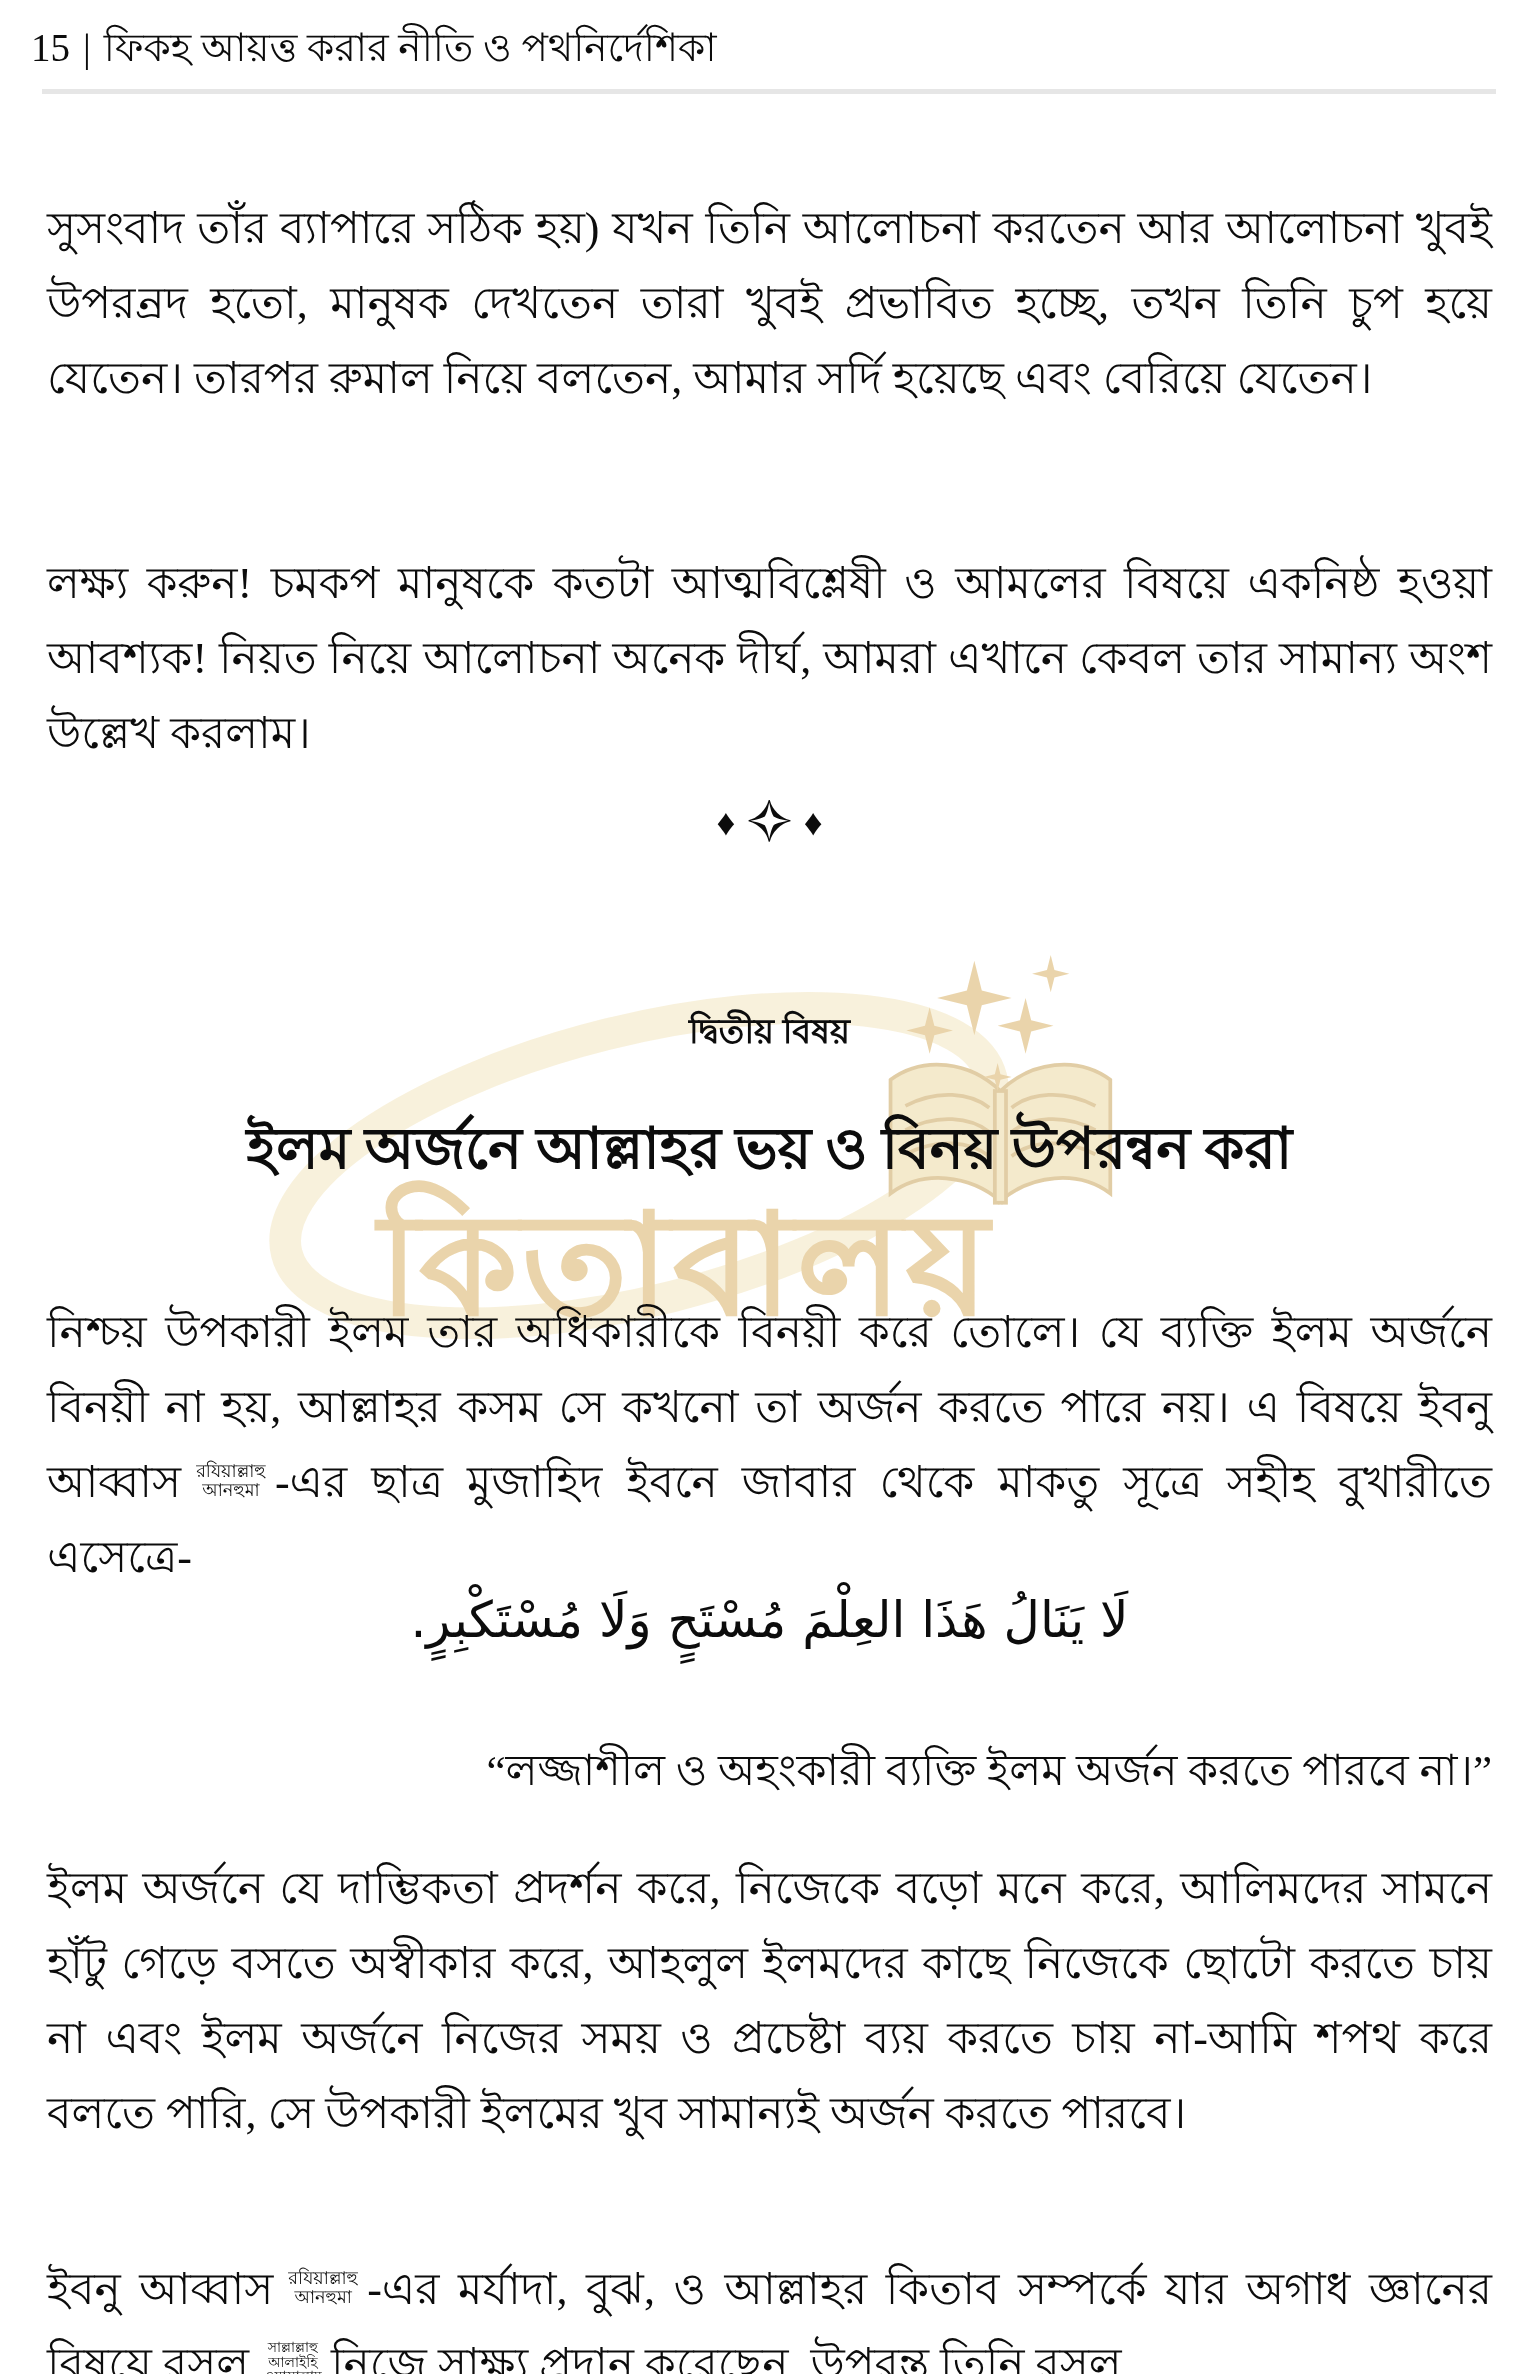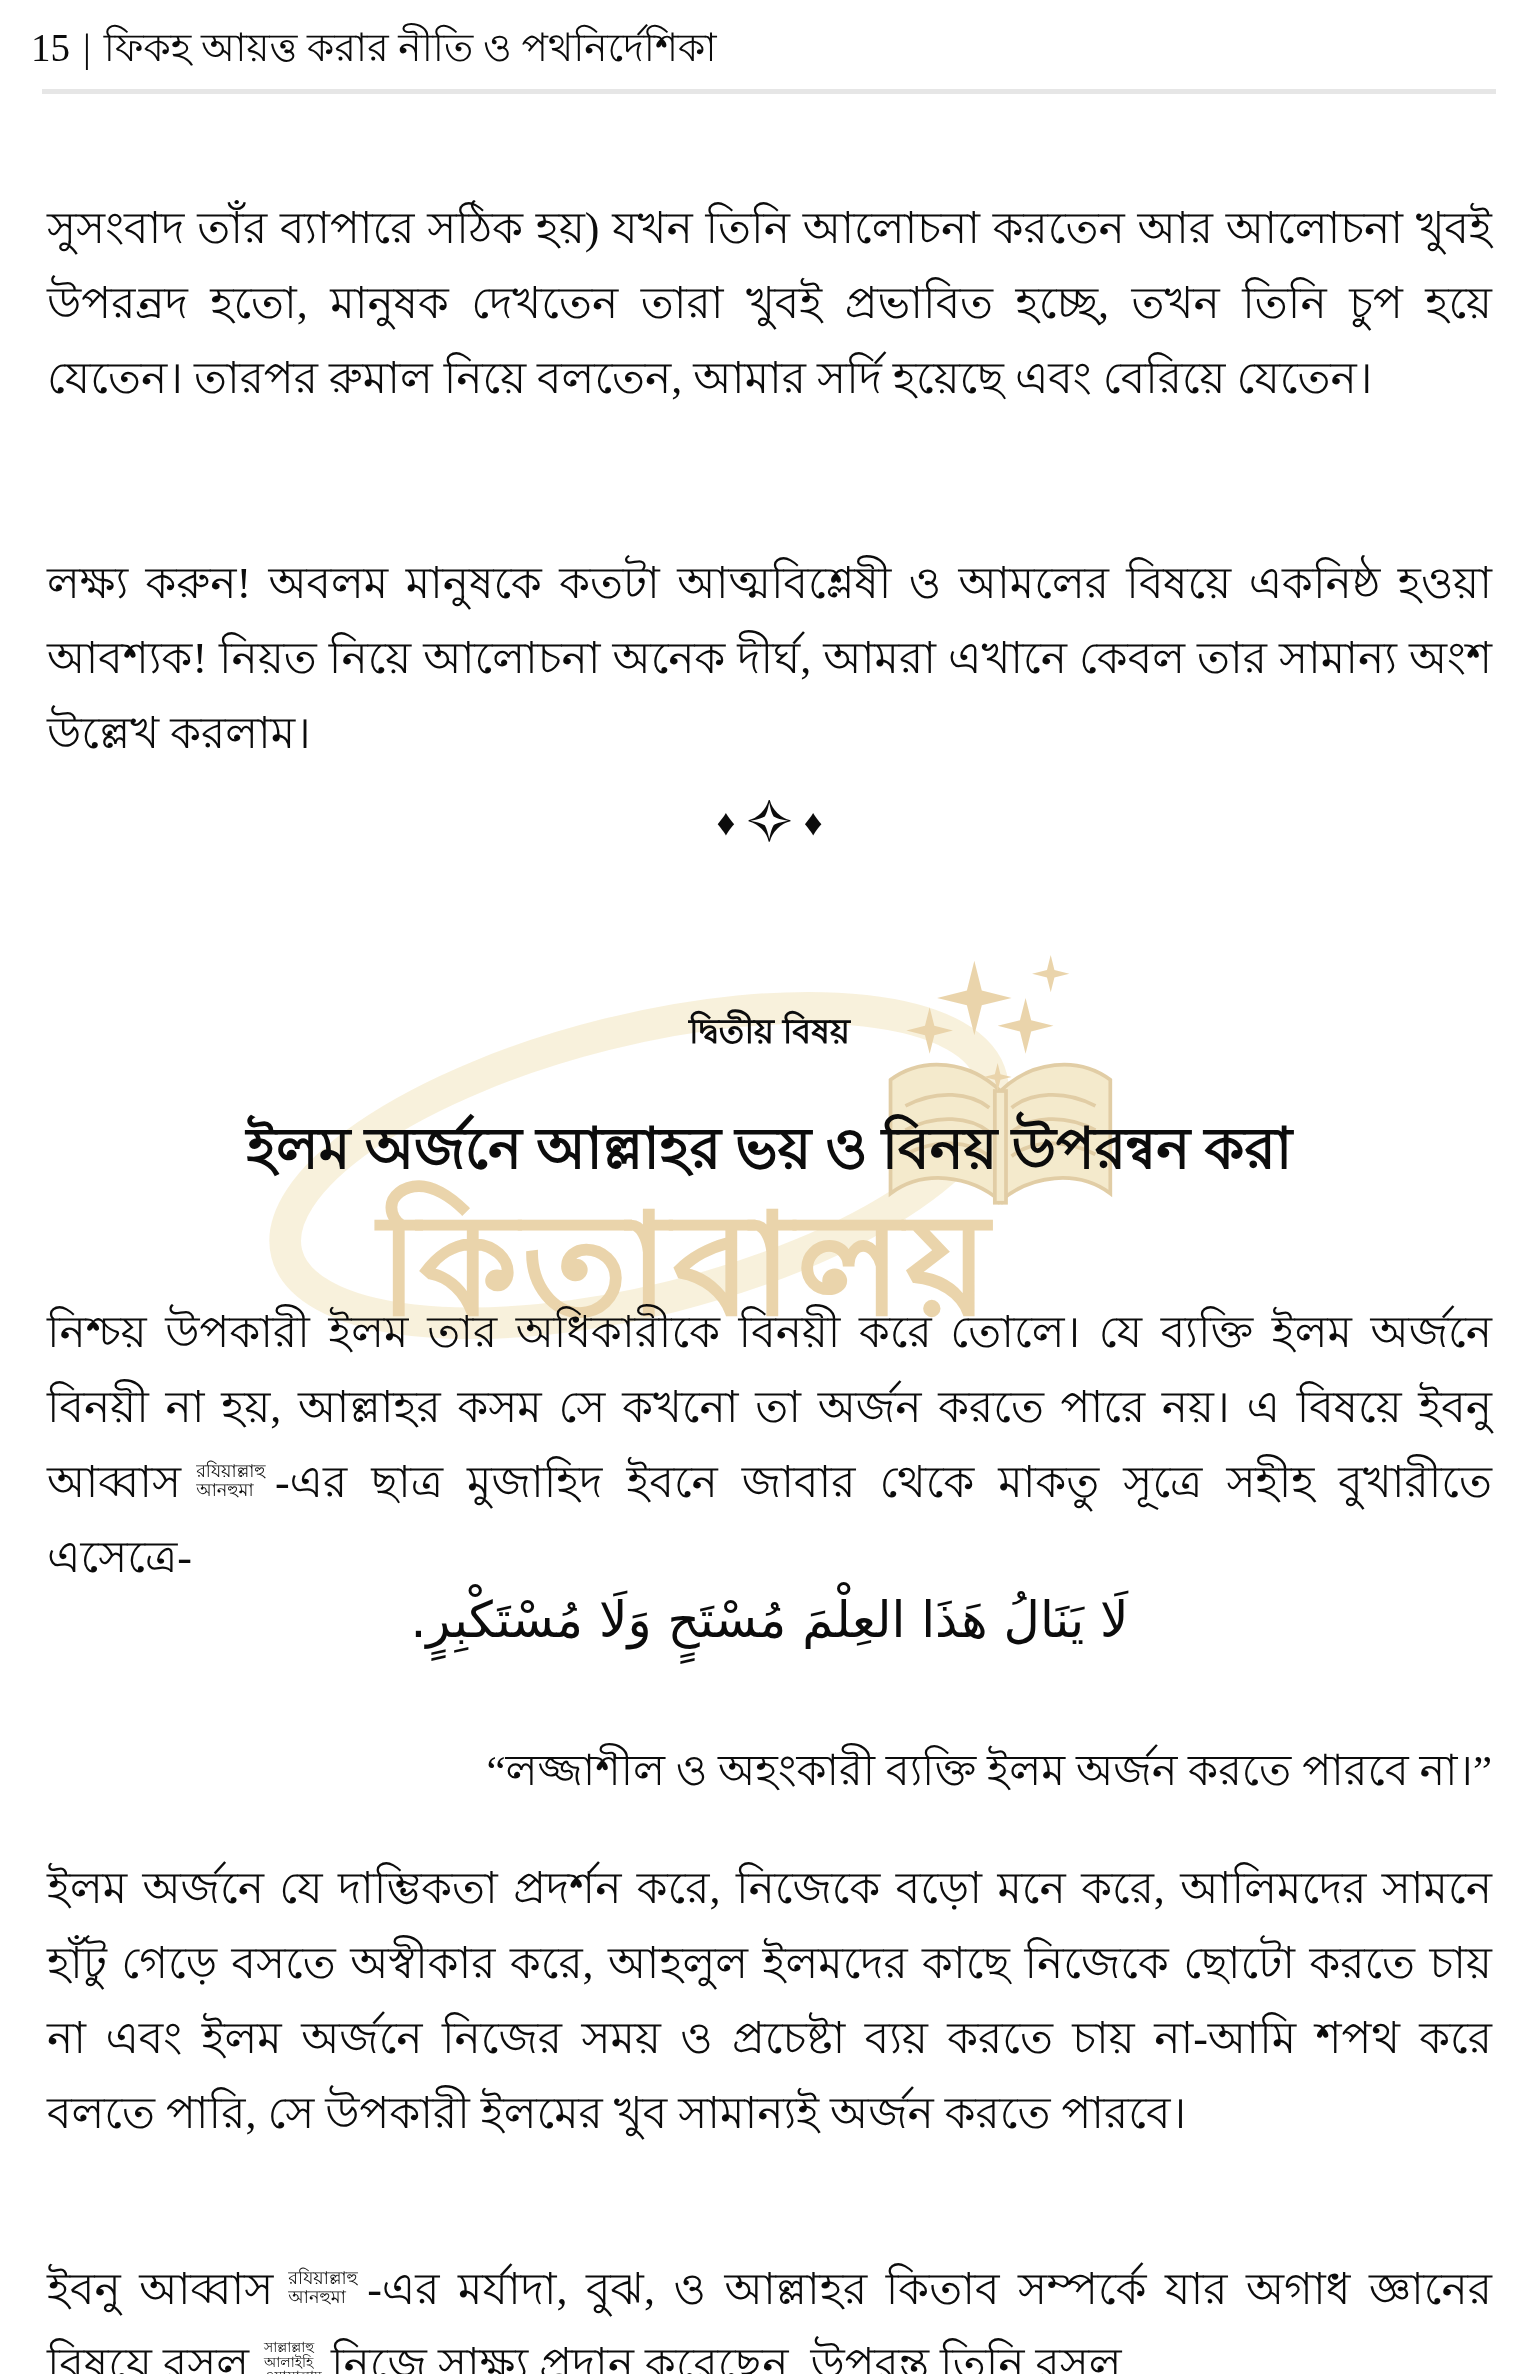--- a/index.html
+++ b/index.html
@@ -67,21 +67,21 @@
     font-size: 50px;
     line-height: 93px;
   }
   .hadith-translation { top: 1733px; font-size: 43px; line-height: 75px; text-align: right; }
   .p4 { top: 1807px; }
   .p5 { top: 2208px; }
   
   .seal {
     display: inline-flex;
     flex-direction: column;
-    align-items: flex-start;
+    align-items: center;
     vertical-align: middle;
     margin: 0 9.3px 0 15px;
     line-height: 1.05;
     font-family: "Liberation Serif", serif;
     font-weight: 400;
     transform: translateY(-5.6px);
   }
   .seal .seal-line { font-size: 17.7px; white-space: nowrap; }
   .seal.three .seal-line { font-size: 14px; }
   
@@ -134,21 +134,21 @@
   </svg>
 </div>
 
 <div class="page-header">
   <span>15</span><span class="sep">|</span><span>ফিকহ আয়ত্ত করার নীতি ও পথনির্দেশিকা</span>
 </div>
 <div class="header-rule"></div>
 
 <p class="para p1">সুসংবাদ তাঁর ব্যাপারে সঠিক হয়) যখন তিনি আলোচনা করতেন আর আলোচনা খুবই উপরন্রদ হতো, মানুষক দেখতেন তারা খুবই প্রভাবিত হচ্ছে, তখন তিনি চুপ হয়ে যেতেন। তারপর রুমাল নিয়ে বলতেন, আমার সর্দি হয়েছে এবং বেরিয়ে যেতেন।</p>
 
-<p class="para p2">লক্ষ্য করুন! অবলম মানুষকে কতটা আত্মবিশ্লেষী ও আমলের বিষয়ে একনিষ্ঠ হওয়া আবশ্যক! নিয়ত নিয়ে আলোচনা অনেক দীর্ঘ, আমরা এখানে কেবল তার সামান্য অংশ উল্লেখ করলাম।</p>
+<p class="para p2">লক্ষ্য করুন! চমকপ মানুষকে কতটা আত্মবিশ্লেষী ও আমলের বিষয়ে একনিষ্ঠ হওয়া আবশ্যক! নিয়ত নিয়ে আলোচনা অনেক দীর্ঘ, আমরা এখানে কেবল তার সামান্য অংশ উল্লেখ করলাম।</p>
 
 <div class="centered divider">
   <span class="diamond">♦</span><span class="sparkle">✧</span><span class="diamond">♦</span>
 </div>
 
 <div class="centered section-label">দ্বিতীয় বিষয়</div>
 <div class="centered chapter-title">ইলম অর্জনে আল্লাহর ভয় ও বিনয় উপরন্বন করা</div>
 
 <p class="para p3"><span>নিশ্চয় উপকারী ইলম তার অধিকারীকে বিনয়ী করে তোলে। যে ব্যক্তি ইলম অর্জনে বিনয়ী না হয়, আল্লাহর কসম সে কখনো তা অর্জন করতে পারে নয়। এ বিষয়ে ইবনু আব্বাস</span><span class="seal">
       <span class="seal-line">রযিয়াল্লাহু</span>

